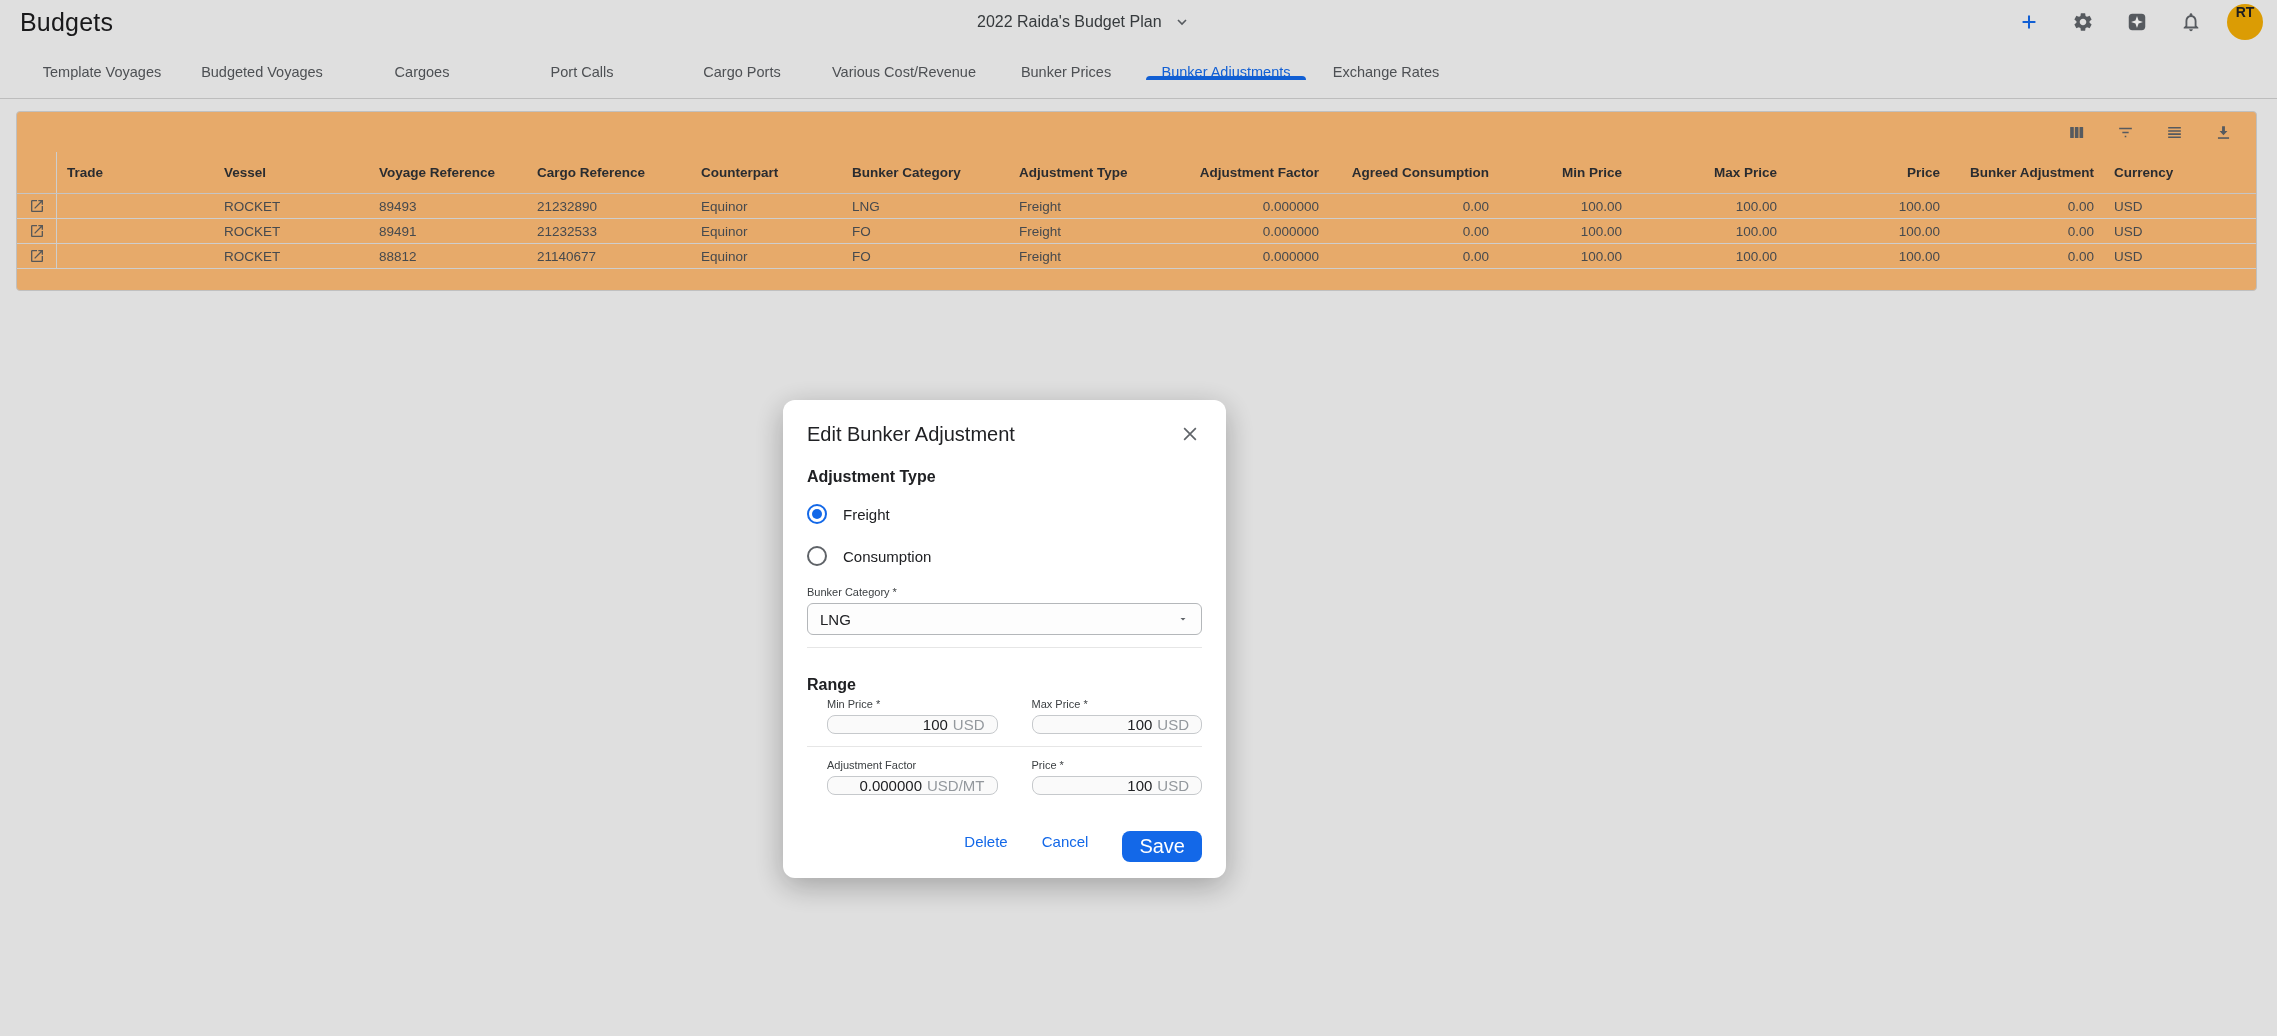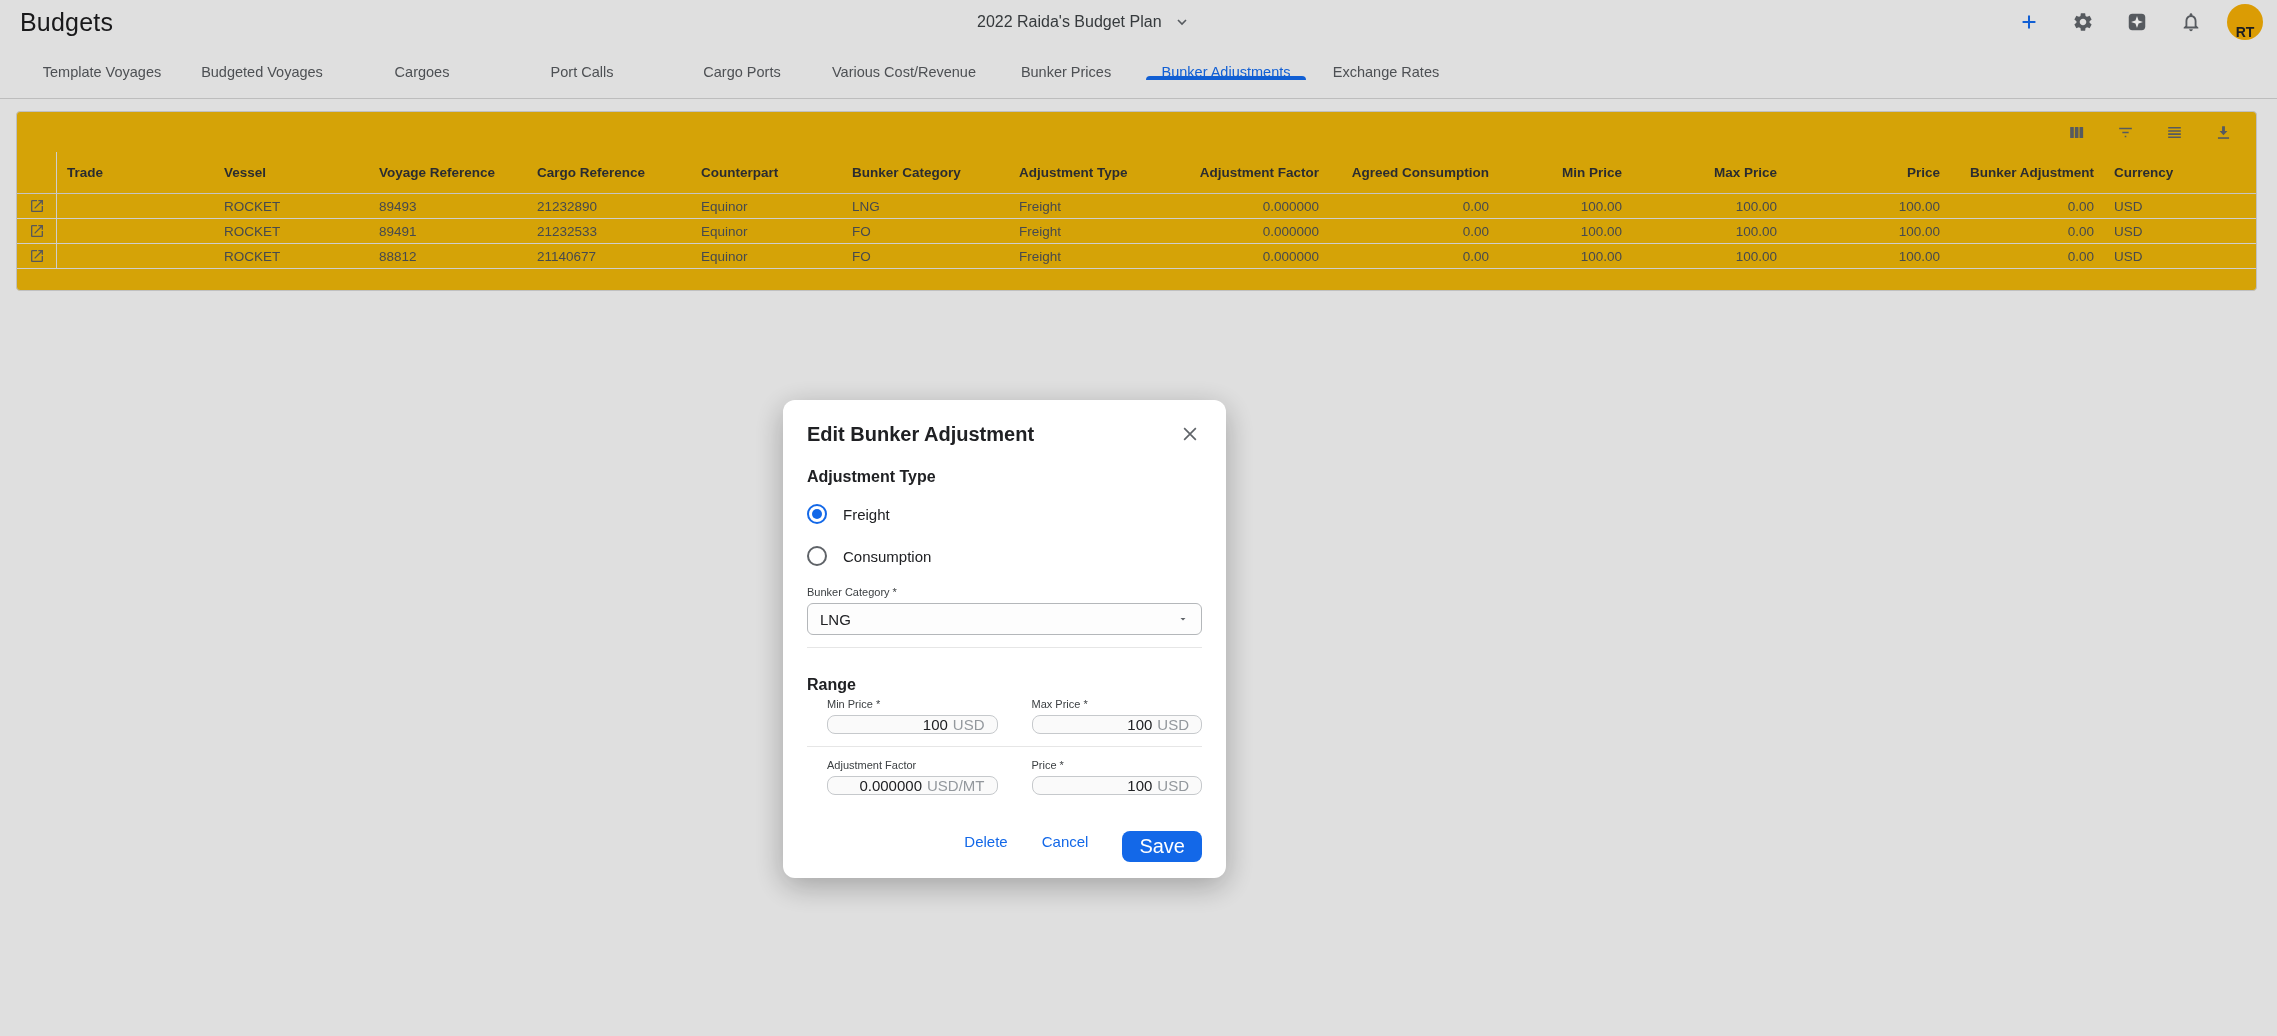--- a/index.html
+++ b/index.html
@@ -10,42 +10,42 @@
     font-family:"Liberation Sans", sans-serif;
     background:#f4f4f4; color:#202124;
   }
   
   .topbar{position:relative; height:46px;}
   .page-title{position:absolute; left:20px; top:8px; font-size:25px; font-weight:500; color:#1c1c1e; letter-spacing:.2px;}
   .plan-selector{position:absolute; left:977px; top:6px; height:32px; display:flex; align-items:center; gap:12px; cursor:pointer; background:none; border:none; font-family:inherit;}
   .plan-selector .plan-label{font-size:16px; color:#3c4043;}
   .top-actions{position:absolute; right:14px; top:4px; display:flex; align-items:center; gap:18px;}
   .icon-btn{width:36px; height:36px; display:flex; align-items:center; justify-content:center; background:none; border:none; cursor:pointer;}
-  .avatar{width:36px; height:36px; border-radius:50%; display:flex; align-items:flex-end; justify-content:center; font-size:14px; font-weight:700; color:#202124; border:none; cursor:pointer;}
+  .avatar{width:36px; height:36px; border-radius:50%; display:flex; align-items:flex-start; justify-content:center; font-size:14px; font-weight:700; color:#202124; border:none; cursor:pointer;}
   
   .tabbar{display:flex; align-items:center; height:53px; padding-left:22px; border-bottom:1px solid #cfcfcf;}
   .tab{min-width:160px; padding:0 10px; display:flex; align-items:center; justify-content:center; position:relative; font-size:14.5px; color:#55585c; cursor:pointer; background:none; border:none; font-family:inherit;}
   .tab.active{color:var(--accent); font-weight:500;}
   .tab.active::after{content:""; position:absolute; left:0; right:0; bottom:0; height:4px; background:var(--accent); border-radius:4px 4px 0 0;}
   
-  .card{margin:12px 20px 0 16px; background:#eab308; border:1px solid #d3d3d3; border-radius:4px; min-height:180px; padding-bottom:20px;}
+  .card{margin:12px 20px 0 16px; background:#fdba74; border:1px solid #d3d3d3; border-radius:4px; min-height:180px; padding-bottom:20px;}
   .table-toolbar{height:40px; display:flex; align-items:center; justify-content:flex-end; gap:27px; padding-right:22px;}
   .tool-btn{background:none; border:none; cursor:pointer; width:22px; height:22px; display:flex; align-items:center; justify-content:center;}
   .grid-row{display:grid; grid-template-columns:40px 157px 155px 158px 164px 151px 167px 178px 142px 170px 133px 155px 163px 154px minmax(120px,1fr); align-items:center;}
   .thead{height:42px; border-bottom:1px solid #d8d8d8; font-weight:600; color:#2f3135; font-size:13.5px;}
   .trow{height:25px; border-bottom:1px solid #e2e2e2; font-size:13.5px; color:#4d5156;}
   .cell{padding:0 10px; white-space:nowrap; overflow:hidden;}
   .cell.right{text-align:right;}
   .cell.iconcol{height:100%; display:flex; align-items:center; justify-content:center; border-right:1px solid #e2e2e2; padding:0;}
   .row-open-btn{background:none;border:none;cursor:pointer;display:flex;align-items:center;justify-content:center;}
   
   .overlay{position:fixed; inset:0; background:rgba(0,0,0,.085); z-index:5;}
   .modal{position:fixed; left:783px; top:400px; width:443px; z-index:10; background:#fff; border-radius:12px; box-shadow:0 8px 30px rgba(0,0,0,.28); padding:22px 24px 16px 24px;}
   .modal-head{display:flex; align-items:center; justify-content:space-between; margin-bottom:22px;}
-  .modal-title{font-size:20px; font-weight:700; color:#202124;}
+  .modal-title{font-size:20px; font-weight:400; color:#202124;}
   .close-btn{background:none;border:none;cursor:pointer;width:24px;height:24px;display:flex;align-items:center;justify-content:center;}
   .section-heading{font-size:16px; font-weight:700; color:#202124; margin-bottom:16px;}
   .radio-row{display:flex; align-items:center; gap:16px; margin-bottom:18px; background:none;border:none;cursor:pointer; font-family:inherit; padding:2px 0;}
   .radio{width:20px; height:20px; border:2px solid #5f6368; border-radius:50%; position:relative; flex:0 0 auto;}
   .radio[data-checked="true"]{border-color:var(--accent);}
   .radio[data-checked="true"]::after{content:""; position:absolute; inset:3px; border-radius:50%; background:var(--accent);}
   .radio-label{font-size:15px; color:#202124;}
   .field-label{font-size:11px; color:#3c4043; margin-bottom:5px;}
   .select{height:32px; border:1px solid #b4b7ba; border-radius:6px; display:flex; align-items:center; justify-content:space-between; padding:0 12px; font-size:15px; color:#202124; cursor:pointer; background:#fdfdfd;}
   .divider{height:1px; background:#e6e6e6; margin:12px 0;}

